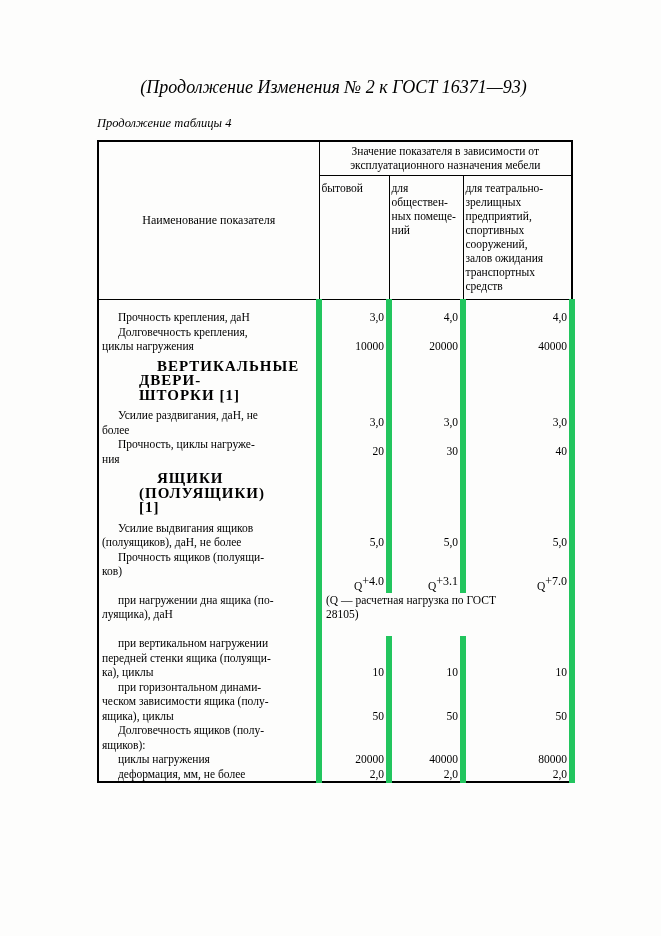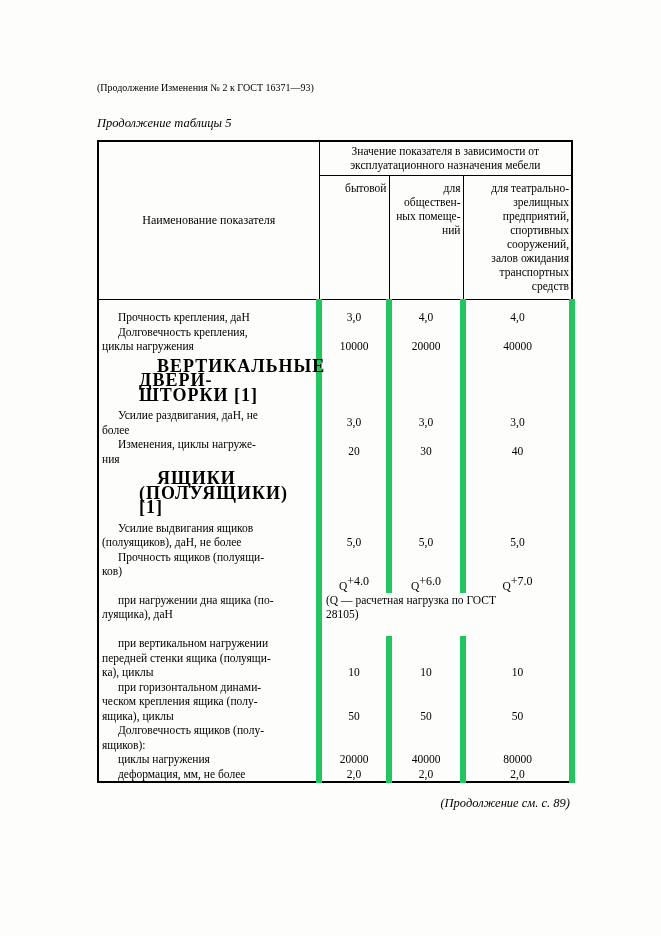--- a/index.html
+++ b/index.html
@@ -6,21 +6,21 @@
   html,body { width:661px; height:936px; }
   body {
     background:#fdfdfc;
     color:#000;
     font-family:"Liberation Serif","DejaVu Serif",serif;
     overflow:hidden;
   }
   .page { position:relative; width:661px; height:936px; padding:80px 91px 0 97px; }
 
   .top-note {
-    text-align:left; font-size:10px; line-height:15px;
+    text-align:center; font-style:italic; font-size:18px; line-height:15px;
   }
   .caption {
     margin-top:21px; font-style:italic; font-size:12.5px;
   }
 
   table.doc-table {
     margin-top:9px;
     border-collapse:collapse;
     table-layout:fixed;
     width:474px;
@@ -30,45 +30,45 @@
 
   th { font-weight:normal; }
   .name-h {
     font-size:12px; text-align:center; vertical-align:middle; padding:2px;
   }
   .group-h {
     font-size:11.5px; text-align:center; vertical-align:middle;
     padding:3px 8px; line-height:13.5px; white-space:pre-line;
   }
   .col-h {
-    font-size:11.5px; text-align:right; vertical-align:top;
+    font-size:11.5px; text-align:left; vertical-align:top;
     padding:5px 2px 6px; line-height:14px; white-space:pre-line;
   }
 
   tbody td {
     border-top:none; border-bottom:none;
     border-left:1px solid #000; border-right:6px solid #22c55e;
   }
   tbody tr:first-child td { padding-top:10px; }
   tbody tr:last-child td { }
 
   .name-cell {
     font-size:11.5px; line-height:14.5px;
     padding-left:3px; padding-right:4px;
     white-space:pre-line;
     text-indent:16px;
   }
   .name-cell.section {
-    font-weight:bold; font-size:18px; letter-spacing:1px;
+    font-weight:bold; font-size:15px; letter-spacing:1px;
     padding-top:5px; padding-bottom:6px;
     text-indent:18px;
     padding-left:40px;
   }
   .val-cell {
-    font-size:11.5px; text-align:center; line-height:14.5px; padding:0 2px;
+    font-size:11.5px; text-align:right; line-height:14.5px; padding:0 2px;
   }
   .v-top { vertical-align:top; }
   .v-middle { vertical-align:middle; }
   .v-bottom { vertical-align:bottom; }
   .val-cell sup { font-size:12px; vertical-align:super; line-height:0; }
 
   .note-cell {
     font-size:11.5px; text-align:left; vertical-align:top;
     line-height:14px; white-space:pre-line;
     padding:0 4px 15px;
@@ -78,21 +78,21 @@
     margin-top:13px; text-align:right; font-style:italic; font-size:12.5px;
   }
 </style>
 </head>
 <body>
 
 <div class="page">
 
   <div class="top-note">(Продолжение Изменения № 2 к ГОСТ 16371—93)</div>
 
-  <div class="caption">Продолжение таблицы 5</div>
+  <div class="caption">Продолжение таблицы 4</div>
 
   <table class="doc-table">
     <colgroup>
       <col style="width:221px">
       <col style="width:70px">
       <col style="width:74px">
       <col style="width:109px">
     </colgroup>
     <thead>
       <tr>
@@ -138,21 +138,21 @@
           <td class="val-cell v-top"></td>
         </tr>
         <tr>
           <td class="name-cell">Усилие раздвигания, даН, не
 более</td>
           <td class="val-cell v-middle">3,0</td>
           <td class="val-cell v-middle">3,0</td>
           <td class="val-cell v-middle">3,0</td>
         </tr>
         <tr>
-          <td class="name-cell">Изменения, циклы нагруже-
+          <td class="name-cell">Прочность, циклы нагруже-
 ния</td>
           <td class="val-cell v-middle">20</td>
           <td class="val-cell v-middle">30</td>
           <td class="val-cell v-middle">40</td>
         </tr>
         <tr>
           <td class="name-cell section">ЯЩИКИ (ПОЛУЯЩИКИ)
 [1]</td>
           <td class="val-cell v-top"></td>
           <td class="val-cell v-top"></td>
@@ -169,38 +169,38 @@
           <td class="name-cell">Прочность ящиков (полуящи-
 ков)</td>
           <td class="val-cell v-top"></td>
           <td class="val-cell v-top"></td>
           <td class="val-cell v-top"></td>
         </tr>
         <tr>
           <td class="name-cell" rowspan="2">при нагружении дна ящика (по-
 луящика), даН</td>
           <td class="val-cell v-top">Q<sup>+4.0</sup></td>
-          <td class="val-cell v-top">Q<sup>+6.0</sup></td>
+          <td class="val-cell v-top">Q<sup>+3.1</sup></td>
           <td class="val-cell v-top">Q<sup>+7.0</sup></td>
         </tr>
         <tr>
           <td colspan="3" class="note-cell">(Q — расчетная нагрузка по ГОСТ
 28105)</td>
         </tr>
         <tr>
           <td class="name-cell">при вертикальном нагружении
 передней стенки ящика (полуящи-
 ка), циклы</td>
           <td class="val-cell v-bottom">10</td>
           <td class="val-cell v-bottom">10</td>
           <td class="val-cell v-bottom">10</td>
         </tr>
         <tr>
           <td class="name-cell">при горизонтальном динами-
-ческом крепления ящика (полу-
+ческом зависимости ящика (полу-
 ящика), циклы</td>
           <td class="val-cell v-bottom">50</td>
           <td class="val-cell v-bottom">50</td>
           <td class="val-cell v-bottom">50</td>
         </tr>
         <tr>
           <td class="name-cell">Долговечность ящиков (полу-
 ящиков):</td>
           <td class="val-cell v-top"></td>
           <td class="val-cell v-top"></td>
@@ -214,15 +214,14 @@
         </tr>
         <tr>
           <td class="name-cell">деформация, мм, не более</td>
           <td class="val-cell v-top">2,0</td>
           <td class="val-cell v-top">2,0</td>
           <td class="val-cell v-top">2,0</td>
         </tr>
       </tbody>
   </table>
 
-  <div class="bottom-note">(Продолжение см. с. 89)</div>
 
 </div>
 
 </body></html>

